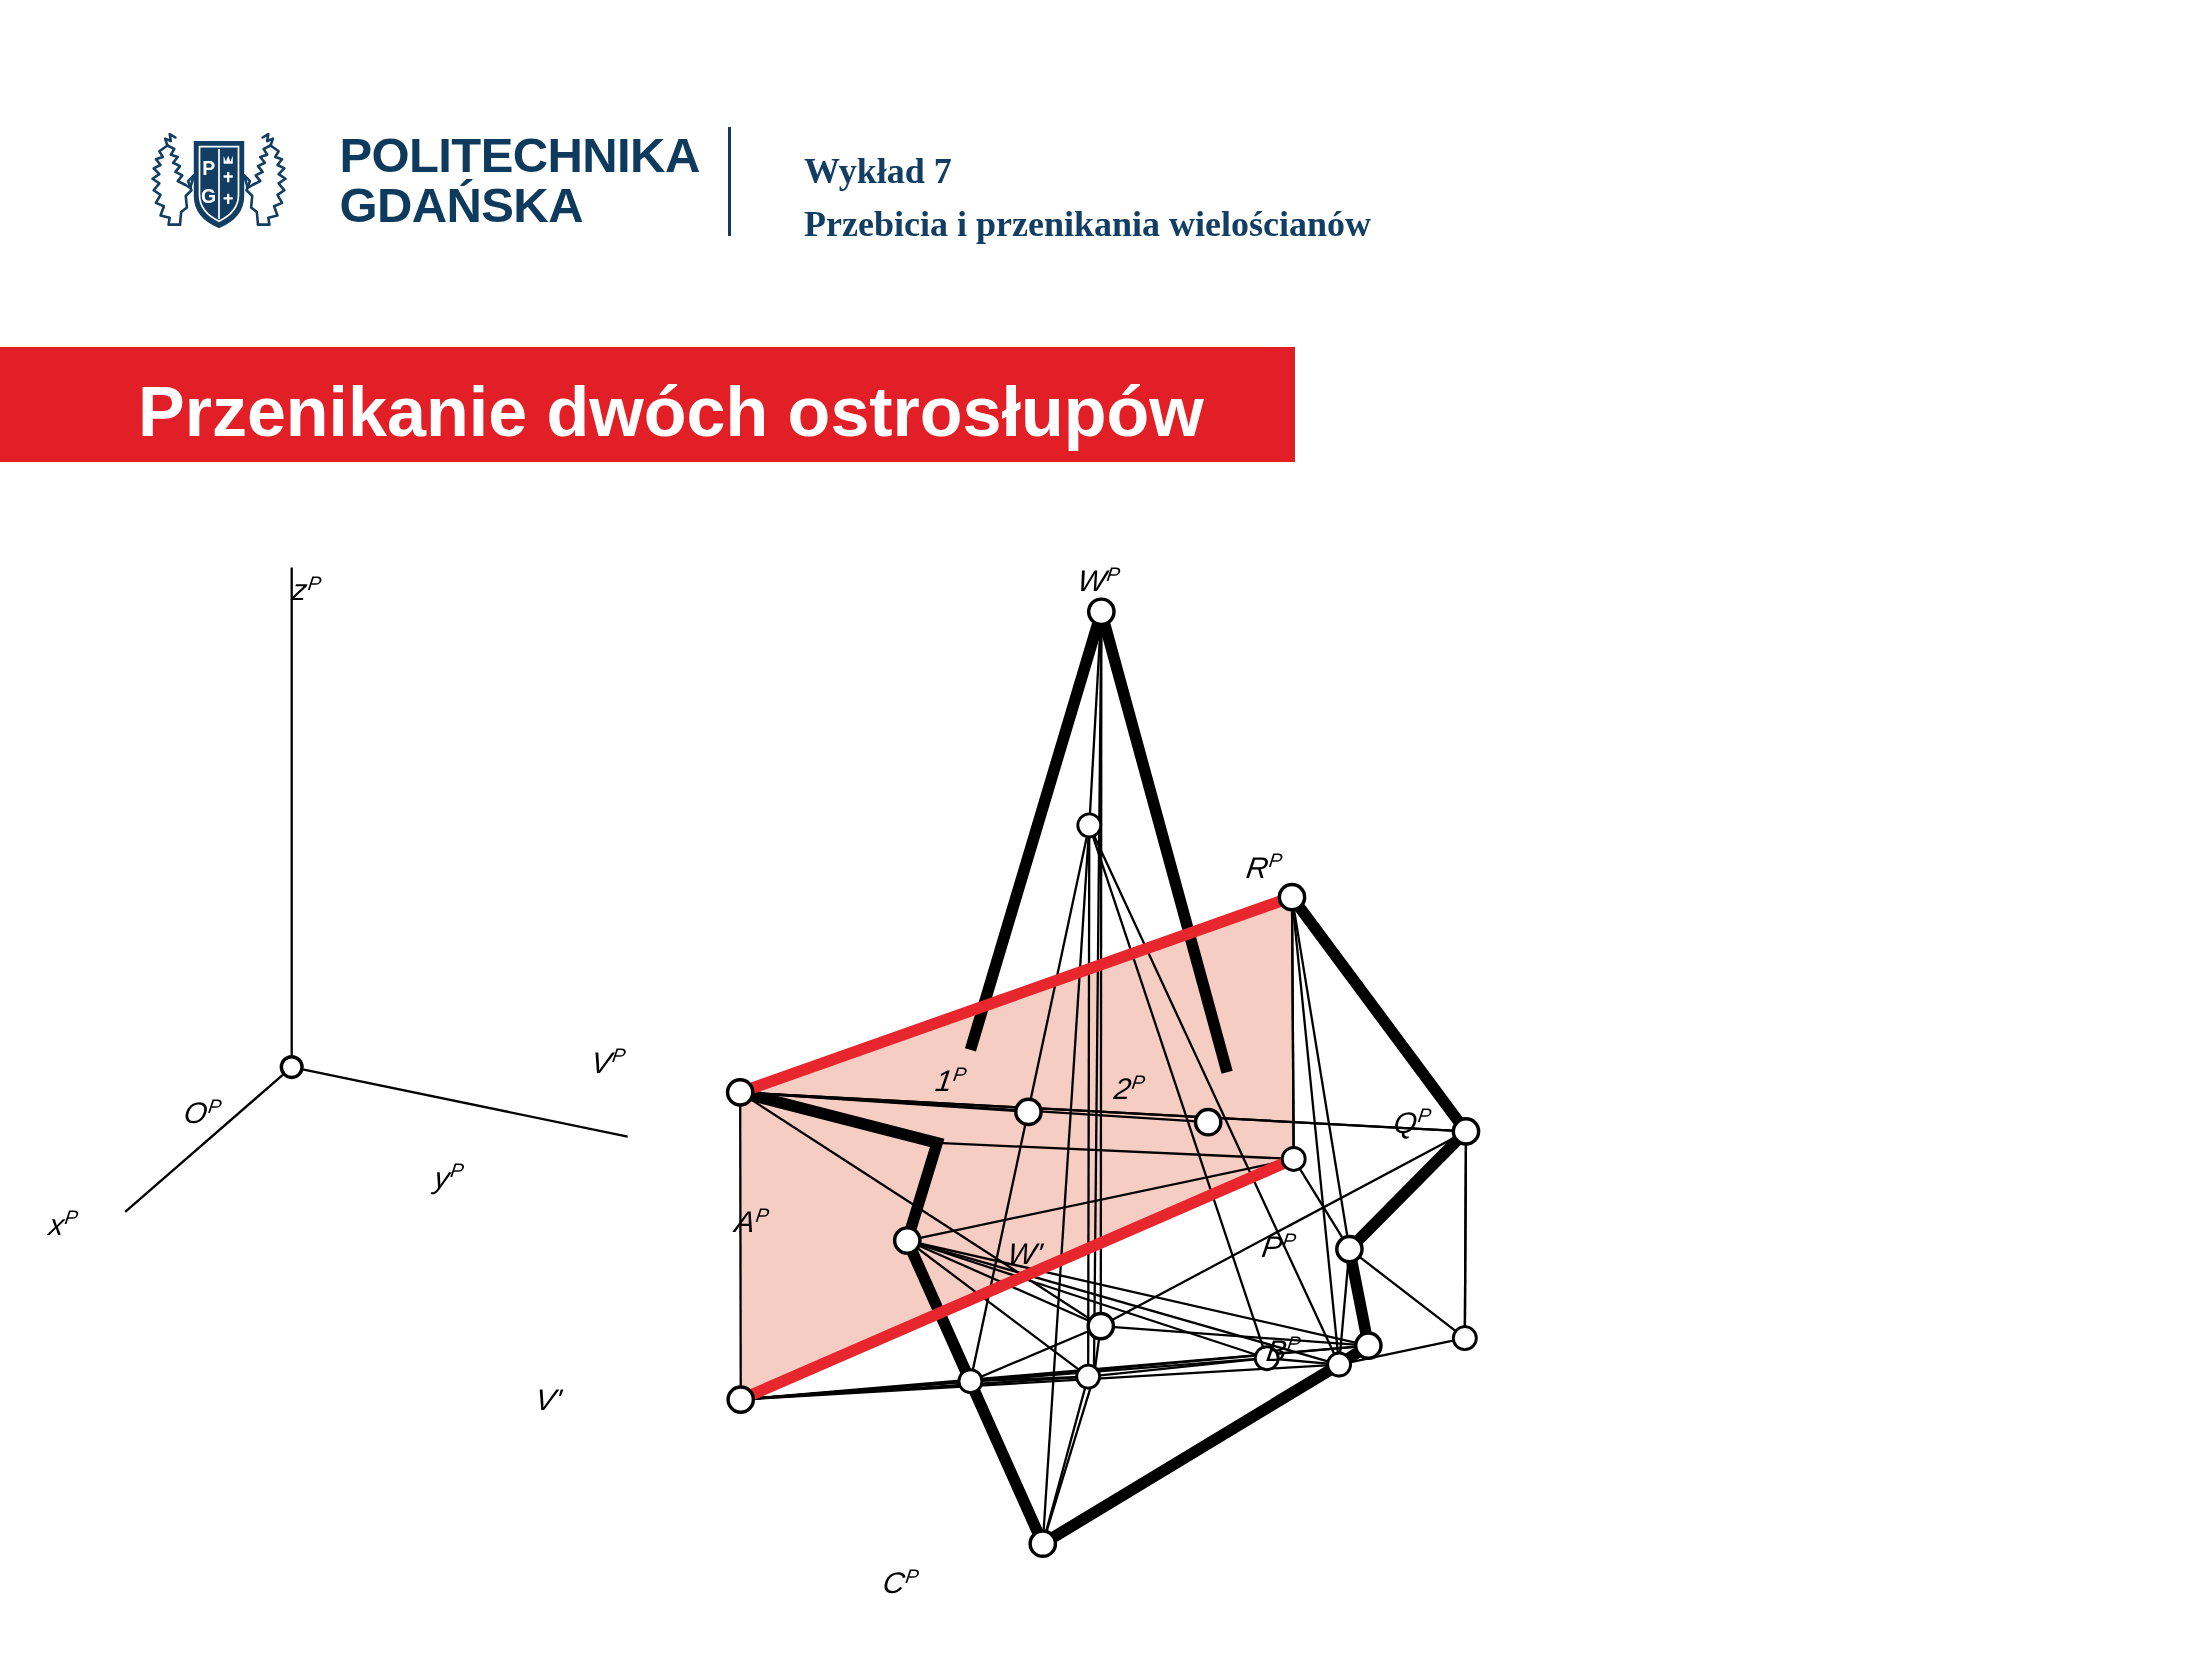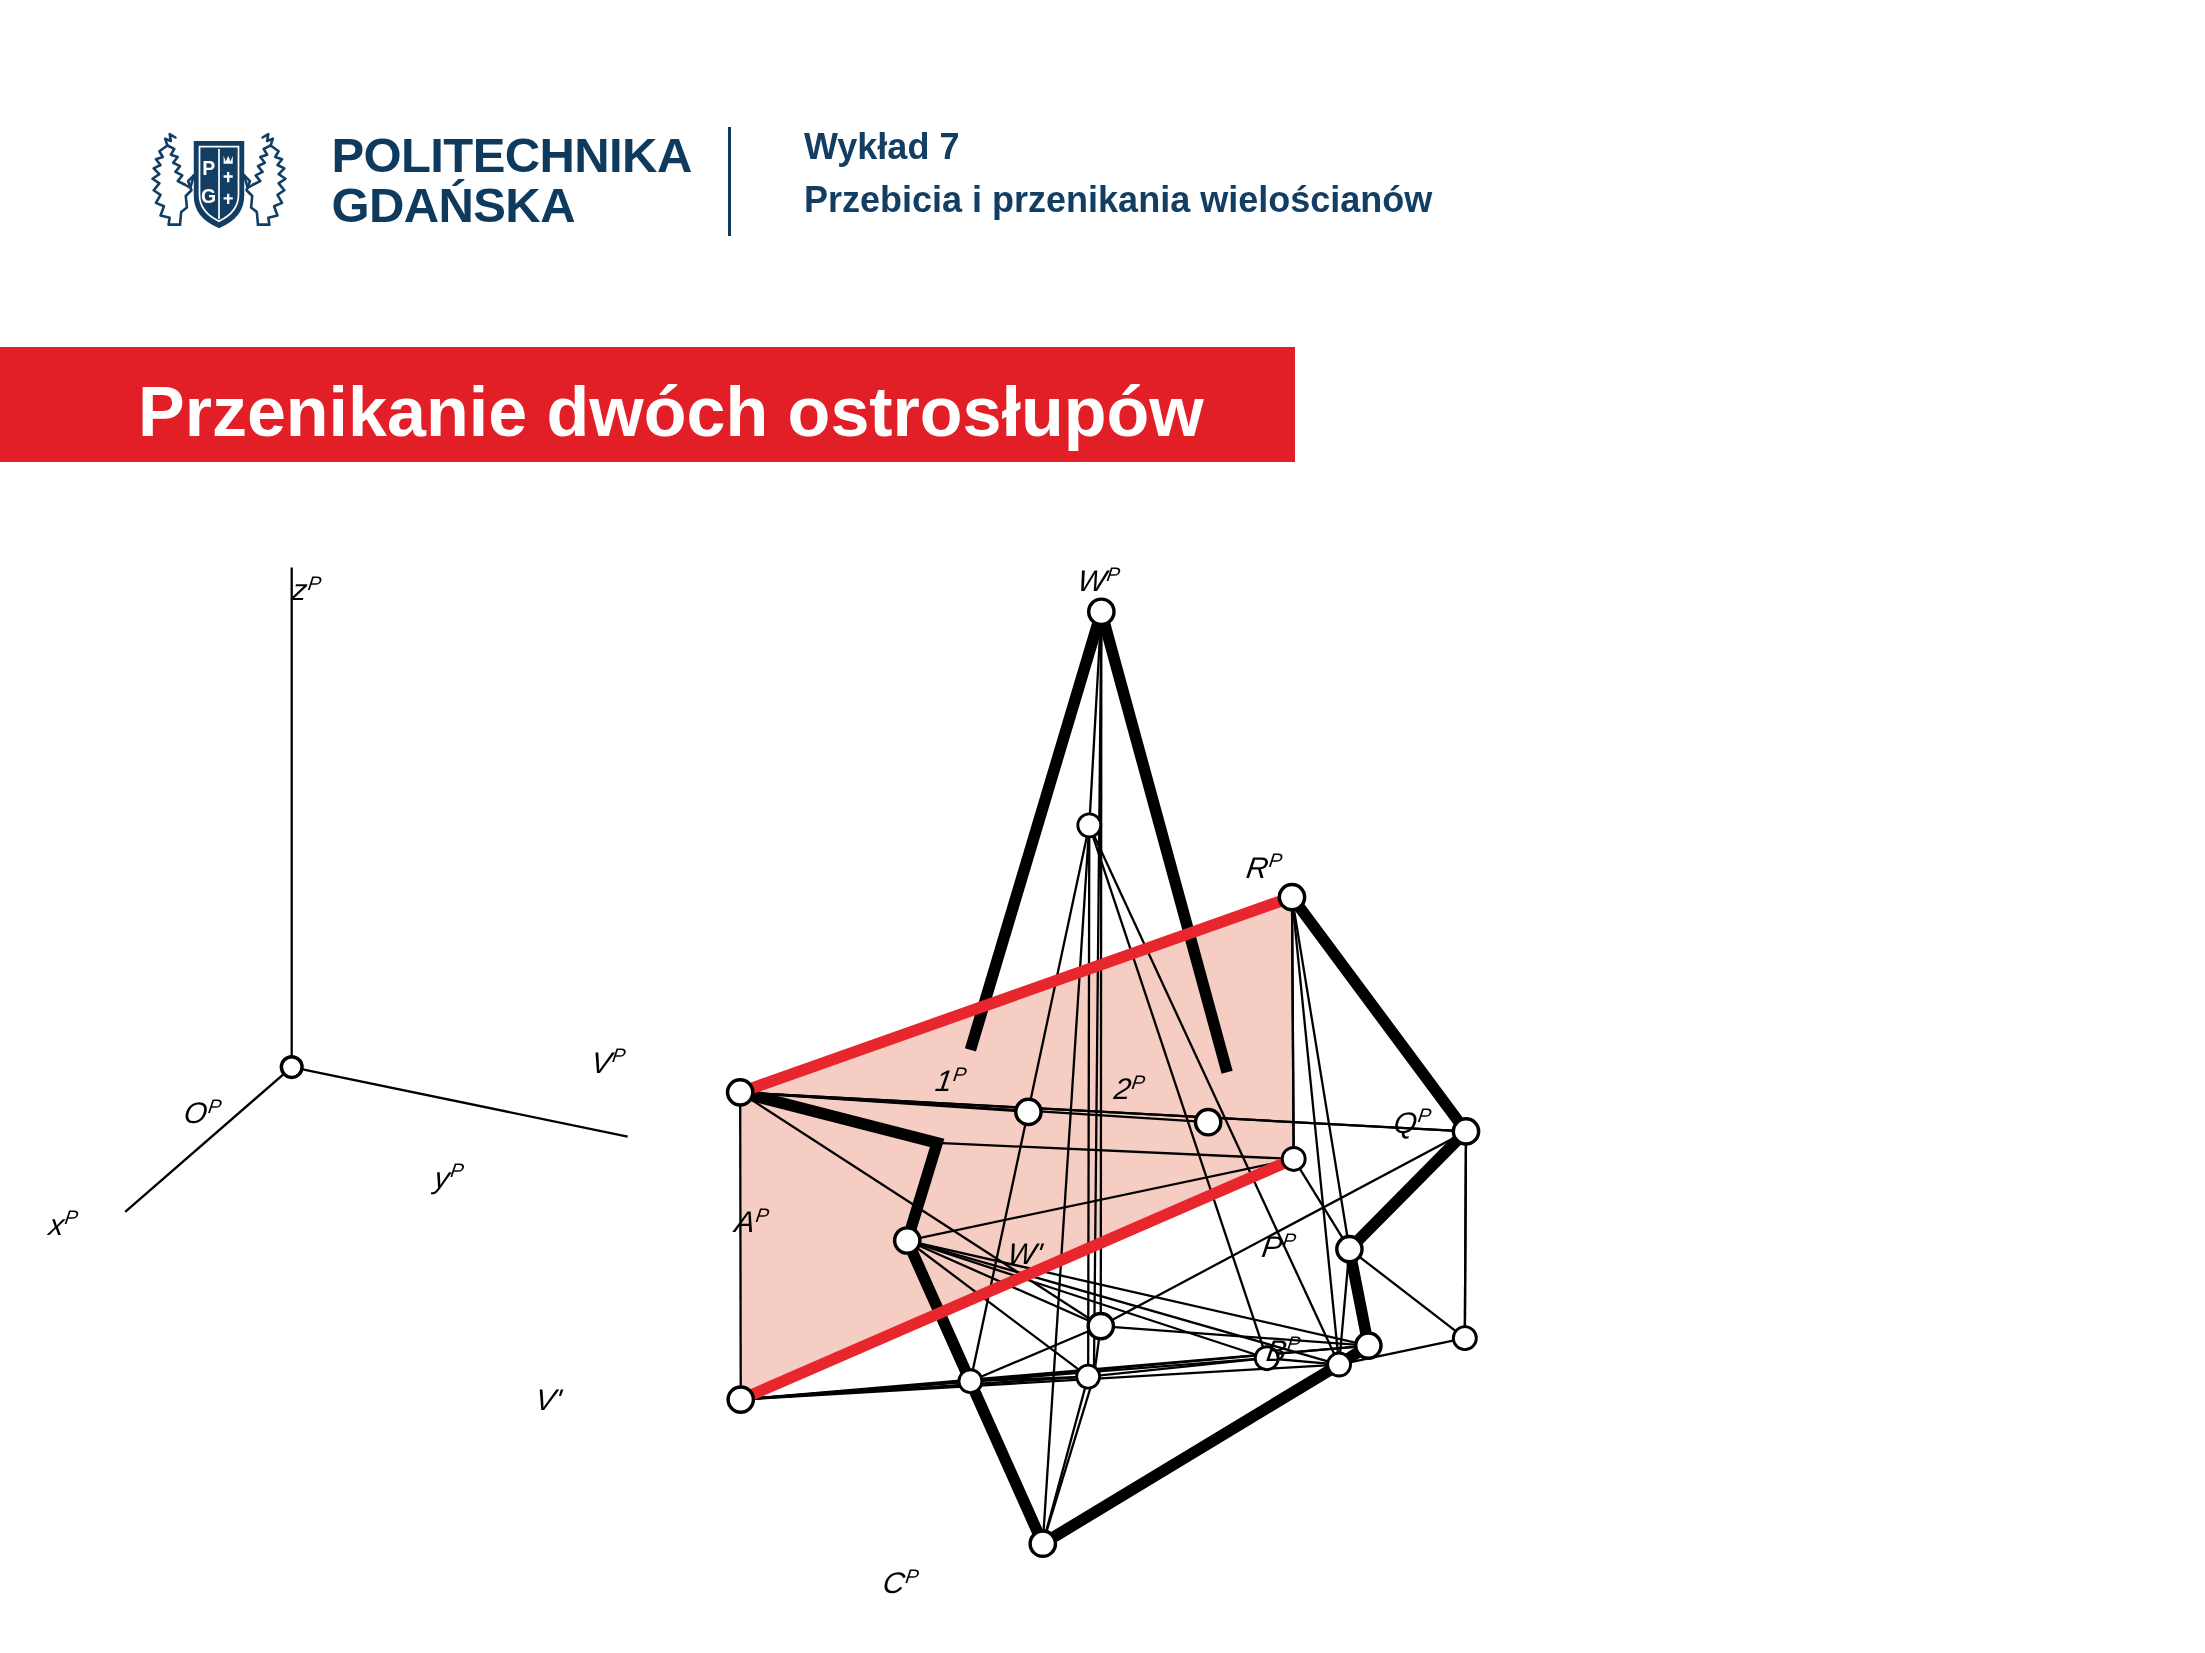--- a/index.html
+++ b/index.html
@@ -19,31 +19,33 @@
     display:flex; align-items:center; gap:26.4px;
   }
   #crest { width:172px; height:109px; display:block; }
   #wordmark {
     color:#0E3A5E;
     font-weight:bold;
     font-size:49px;
     line-height:1.02;
     letter-spacing:-0.6px;
     white-space:pre-line;
+    margin-left:8px;
   }
   #header-divider {
     position:absolute; left:728px; top:127px;
     width:3.4px; height:109px; background:#0E3A5E;
   }
   #header-text {
-    position:absolute; left:804px; top:120px;
+    position:absolute; left:804px; top:145px;
     color:#123E63;
     font-weight:bold;
     font-size:36px;
     line-height:1.48;
+    font-family:Liberation Serif, serif;
   }
   #header-text div { white-space:nowrap; }
 
   
   #banner {
     position:absolute; left:0; top:347px;
     width:1295px; height:115px;
     background:#E21F26;
   }
   #banner-title {

